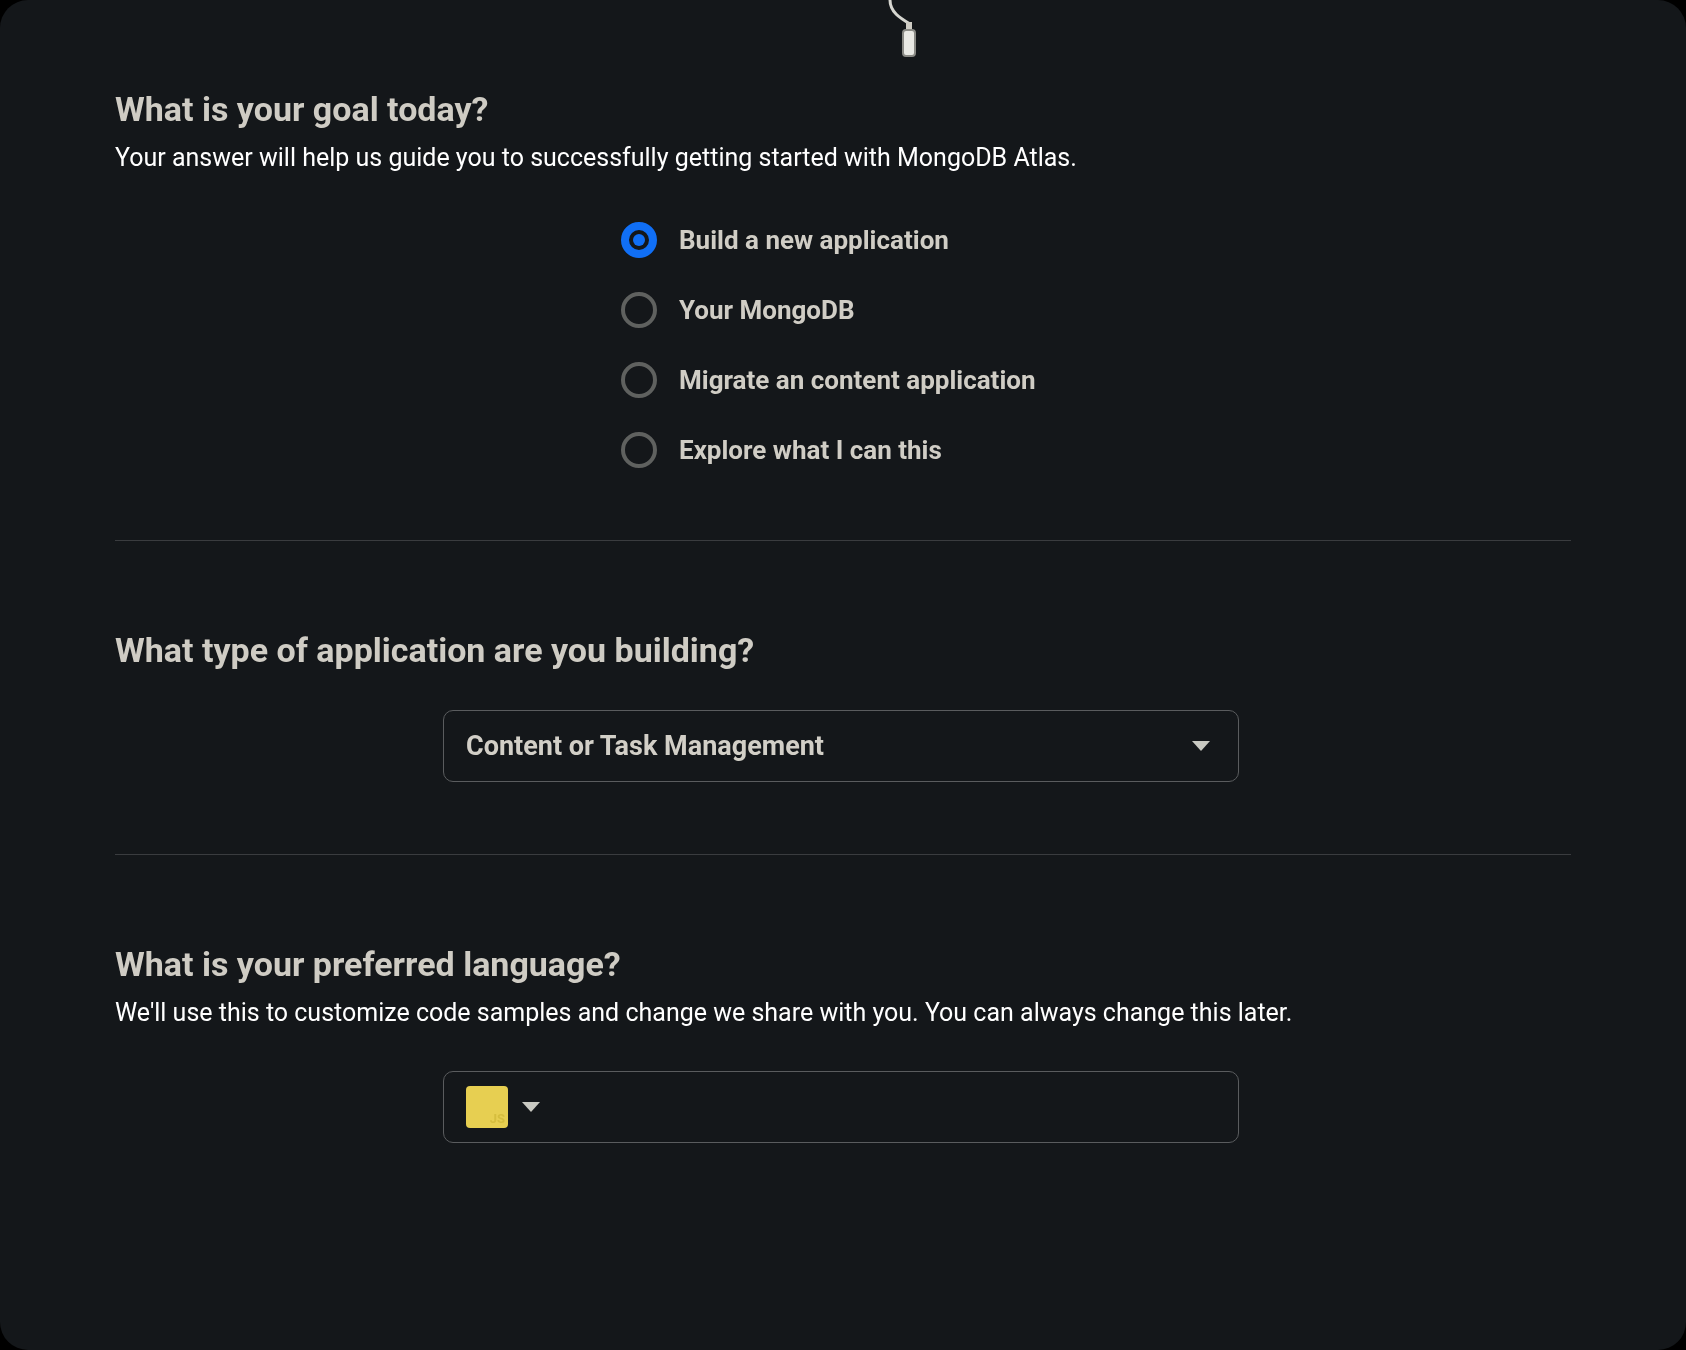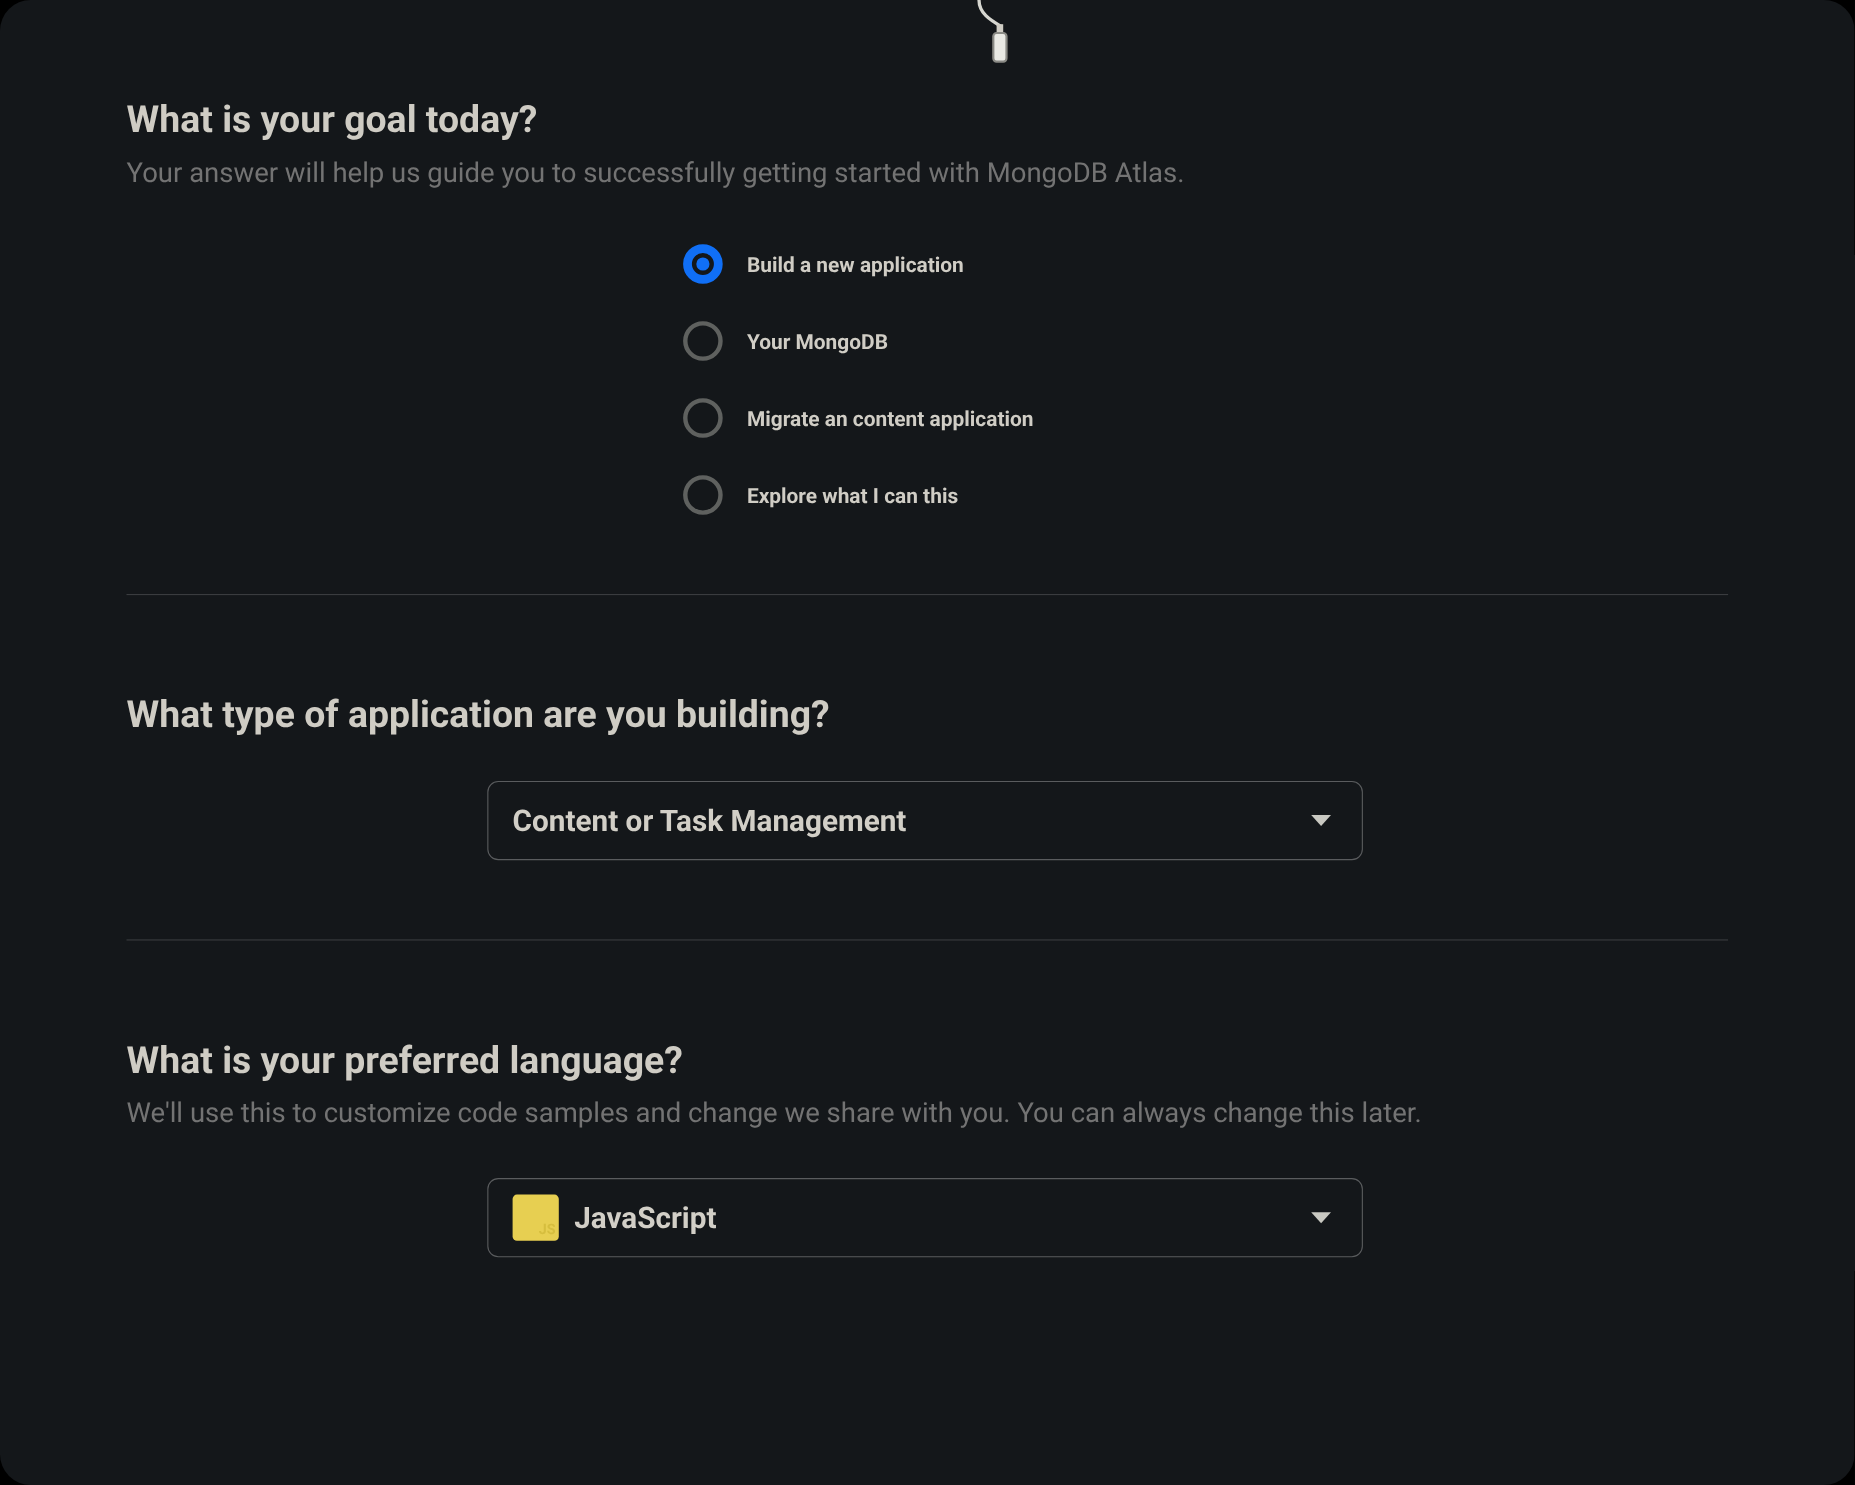--- a/index.html
+++ b/index.html
@@ -34,21 +34,21 @@
   }
   .question {
     font-size: 34px;
     font-weight: 700;
     color: #cfccc4;
     margin-bottom: 14px;
   }
   .subtext {
     font-size: 25px;
     font-weight: 400;
-    color: #737373;
+    color: #ffffff;
     margin-bottom: 44px;
   }
   .radio-group {
     display: flex;
     flex-direction: column;
     gap: 34px;
     margin-left: 506px;
     margin-top: 50px;
     margin-bottom: 40px;
   }
@@ -77,21 +77,21 @@
   .radio-circle.selected::after {
     content: "";
     position: absolute;
     top: 50%; left: 50%;
     transform: translate(-50%, -50%);
     width: 12px; height: 12px;
     background: #106ff6;
     border-radius: 50%;
   }
   .radio-label {
-    font-size: 19px;
+    font-size: 26px;
     font-weight: 700;
     color: #d0cdc5;
   }
   .select-wrap {
     margin-left: 328px;
     margin-top: 40px;
   }
   .select {
     width: 796px;
     height: 72px;
@@ -174,19 +174,18 @@
       </div>
     </div>
   </div>
 
   <div class="section">
     <h2 class="question">What is your preferred language?</h2>
     <div class="subtext">We'll use this to customize code samples and change we share with you. You can always change this later.</div>
     <div class="select-wrap">
       <div class="select">
         <span class="select-icon-box js-box">JS</span>
-        <span class="select-value">JavaScript</span>
         <span class="caret"></span>
       </div>
     </div>
   </div>
 
 </div>
 
 </body></html>

